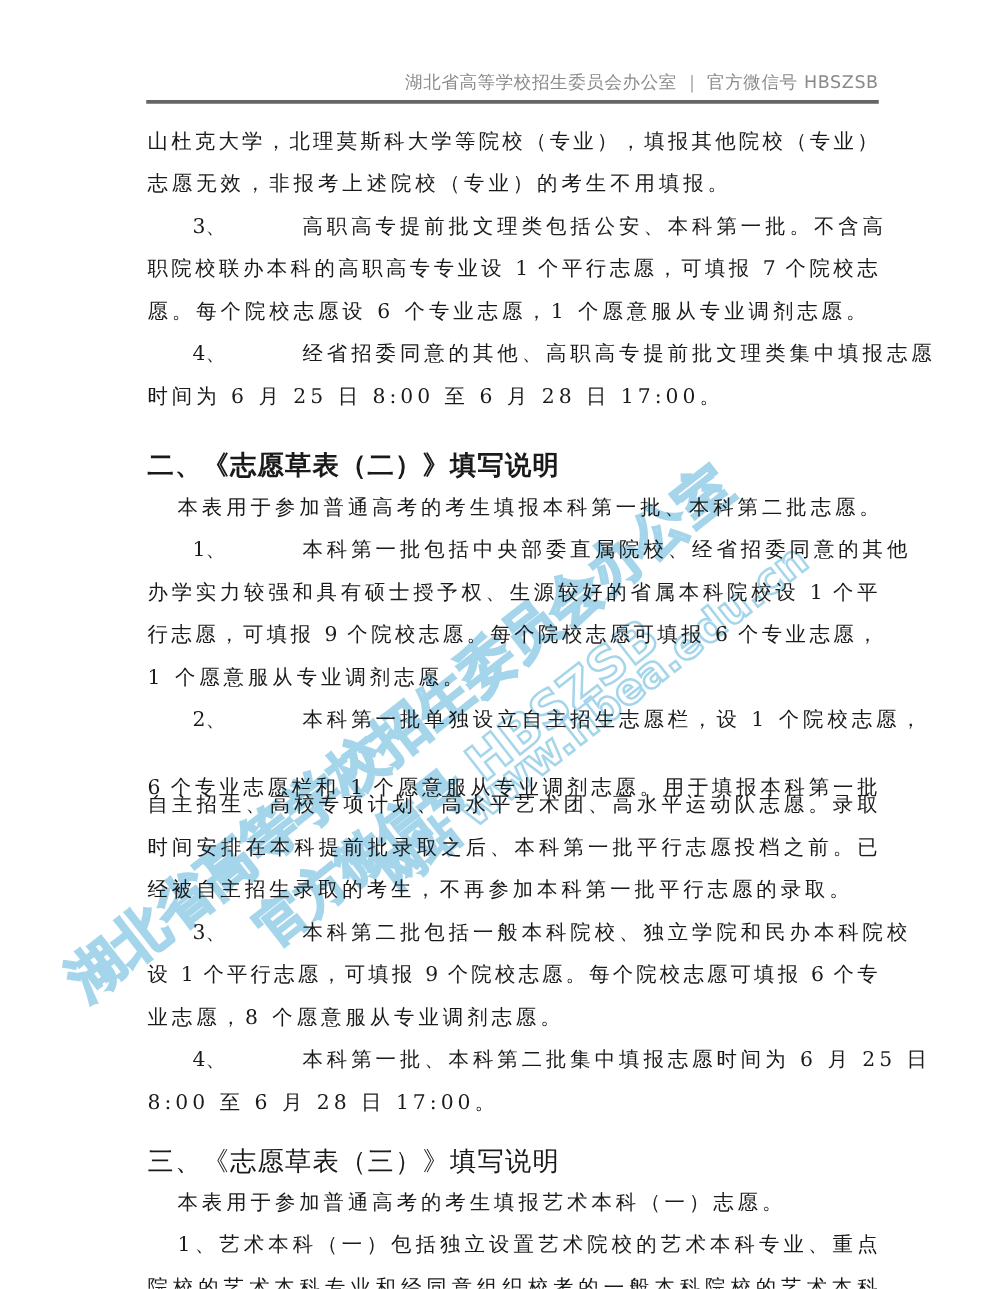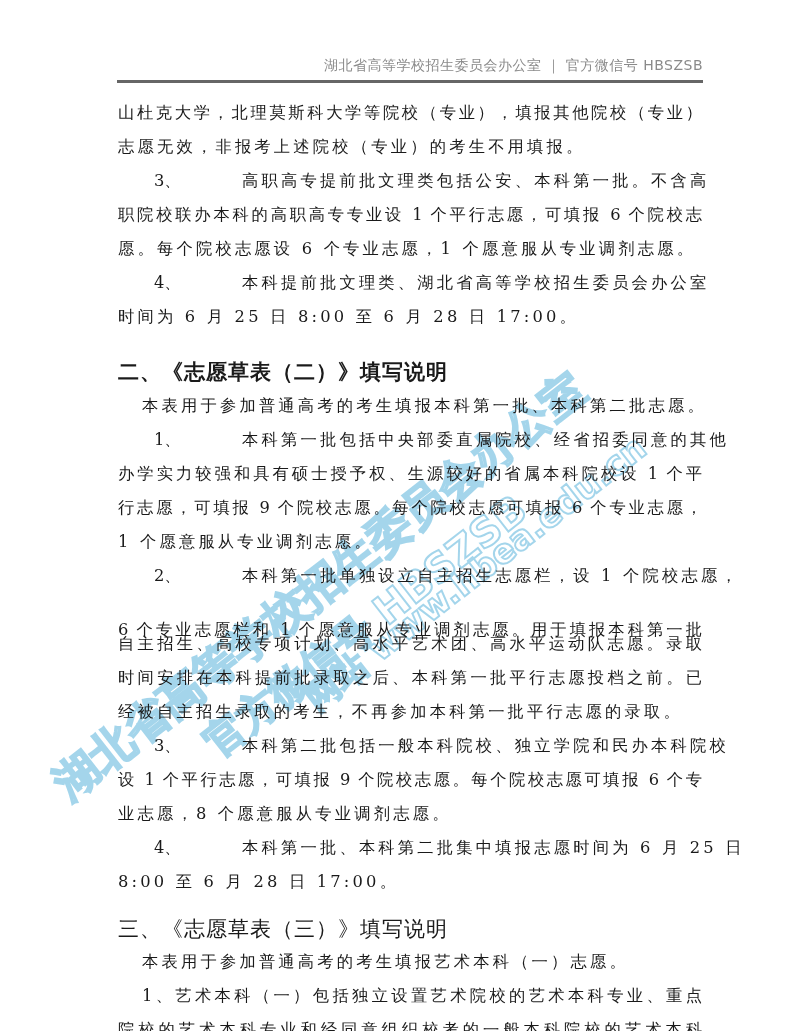--- a/index.html
+++ b/index.html
@@ -54,25 +54,25 @@
 </div>
 
 <div class="content">
 
   <div class="line just" style="top:0px;">山杜克大学，北理莫斯科大学等院校（专业），填报其他院校（专业）</div>
   <div class="line" style="top:34px;">志愿无效，非报考上述院校（专业）的考生不用填报。</div>
 
   <div class="line indent" style="top:68px;">
     <span class="num">3、</span><span>高职高专提前批文理类包括公安、本科第一批。不含高</span>
   </div>
-  <div class="line just" style="top:102px;">职院校联办本科的高职高专专业设 1 个平行志愿，可填报 6 个院校志</div>
+  <div class="line just" style="top:102px;">职院校联办本科的高职高专专业设 1 个平行志愿，可填报 7 个院校志</div>
   <div class="line" style="top:136px;">愿。每个院校志愿设 6 个专业志愿，1 个愿意服从专业调剂志愿。</div>
 
   <div class="line indent" style="top:170px;">
-    <span class="num">4、</span><span>本科提前批文理类、湖北省高等学校招生委员会办公室</span>
+    <span class="num">4、</span><span>经省招委同意的其他、高职高专提前批文理类集中填报志愿</span>
   </div>
   <div class="line" style="top:204px;">时间为 6 月 25 日 8:00 至 6 月 28 日 17:00。</div>
 
   <div class="heading" style="top:258px;">二、《志愿草表（二）》填写说明</div>
   <div class="line indent" style="top:293px; padding-left:24px;">本表用于参加普通高考的考生填报本科第一批、本科第二批志愿。</div>
 
   <div class="line indent" style="top:327px;">
     <span class="num">1、</span><span>本科第一批包括中央部委直属院校、经省招委同意的其他</span>
   </div>
   <div class="line just" style="top:361px;">办学实力较强和具有硕士授予权、生源较好的省属本科院校设 1 个平</div>

